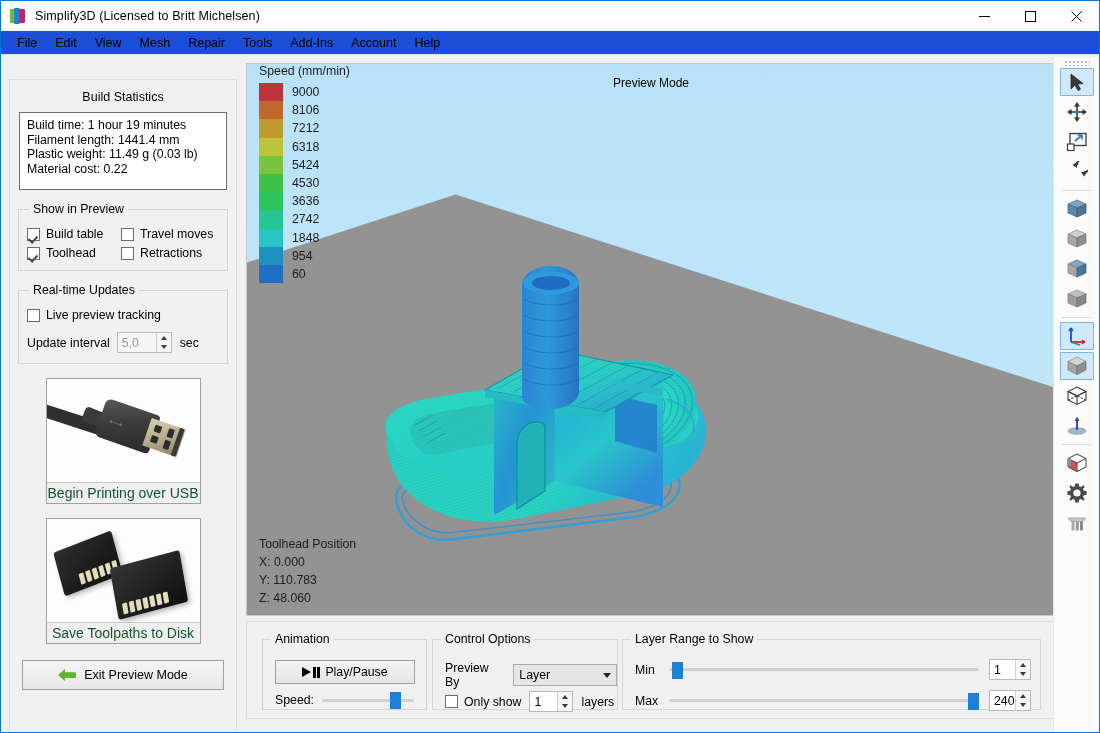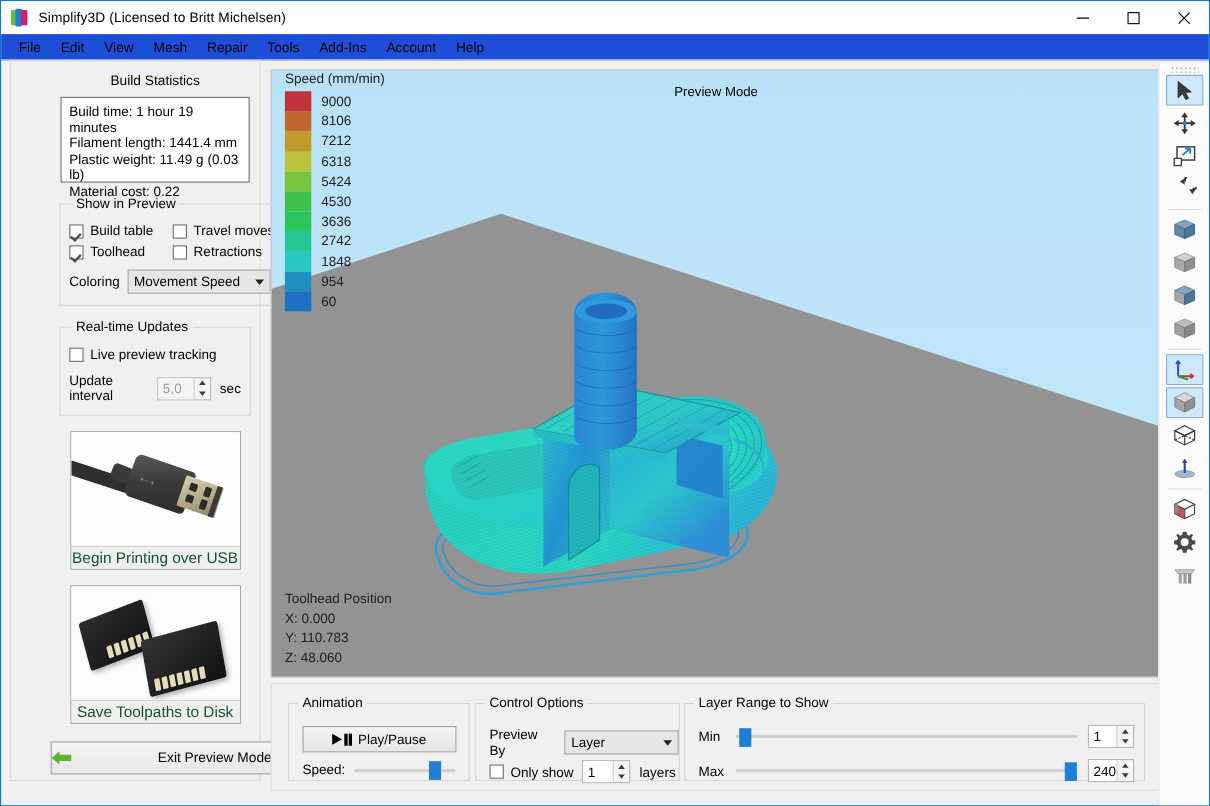--- a/index.html
+++ b/index.html
@@ -49,22 +49,22 @@
     background: #1d4ed8;
     display: flex; align-items: center; padding-left: 7px;
     border-bottom: 1px solid #e3e3e3;
   }
   .menu-item {
     padding: 3px 9px; font-size: 12.5px; color: #000; white-space: nowrap;
   }
 
   
   .leftpanel {
-    position: absolute; left: 8px; top: 54px; width: 228px; height: 655px;
-    background: #f0f0f0; border: 1px solid #dcdcdc; padding-left: 36px;
+    position: absolute; left: 8px; top: 78px; width: 228px; height: 655px;
+    background: #f0f0f0; border: 1px solid #dcdcdc;
   }
   .bs-title {
     text-align: center; font-size: 12.5px; color: #000; margin-top: 10px;
   }
   .bs-box {
     margin: 8px 9px 0 9px; height: 78px; background: #fff;
     border: 1px solid #6e6e6e; padding: 5px 7px;
     line-height: 14.5px; font-size: 12.3px; color: #000;
   }
 
@@ -192,21 +192,21 @@
     background: linear-gradient(150deg,#343434,#101010);
   }
   .sd-pins { position: absolute; display: flex; gap: 2px; }
   .sd-pins i { width: 5px; height: 11px; background: #e4dcba; border-radius: 1px; }
   .sd-card.a .sd-pins { right: 3px; bottom: 5px; }
   .sd-card.b .sd-pins { left: 6px; bottom: 4px; }
 
   .exitbtn {
     margin: 16px auto 0 auto; width: 202px; height: 30px;
     background: linear-gradient(#f4f4f4,#e7e7e7); border: 1px solid #a0a0a0;
-    display: flex; align-items: center; justify-content: space-between; gap: 8px;
+    display: flex; align-items: center; justify-content: center; gap: 8px;
     font-size: 12.5px; color: #000;
   }
   .backarrow { width: 18px; height: 12px; position: relative; flex: 0 0 auto; }
   .backarrow svg { display: block; }
 
   
   .viewport {
     position: absolute; left: 245px; top: 62px; width: 808px; height: 553px;
     background: #b5e0f7; overflow: hidden; border: 1px solid #c8c8c8;
   }
@@ -375,27 +375,20 @@
         <div class="cbcell">
           <span class="cb checked"></span>
           <span class="cblabel">Toolhead</span>
         </div>
         <div class="cbcell">
           <span class="cb"></span>
           <span class="cblabel">Retractions</span>
         </div>
       </div>
 
-      <div class="colorrow">
-        <span class="lbl">Coloring</span>
-        <div class="combo" id="coloring-combo">
-          <span class="cval">Movement Speed</span>
-          <span class="arrow"></span>
-        </div>
-      </div>
     </fieldset>
 
     <fieldset class="group">
       <legend>Real-time Updates</legend>
       <div class="cbrow">
         <div class="cbcell" style="width:auto">
           <span class="cb"></span>
           <span class="cblabel">Live preview tracking</span>
         </div>
       </div>

